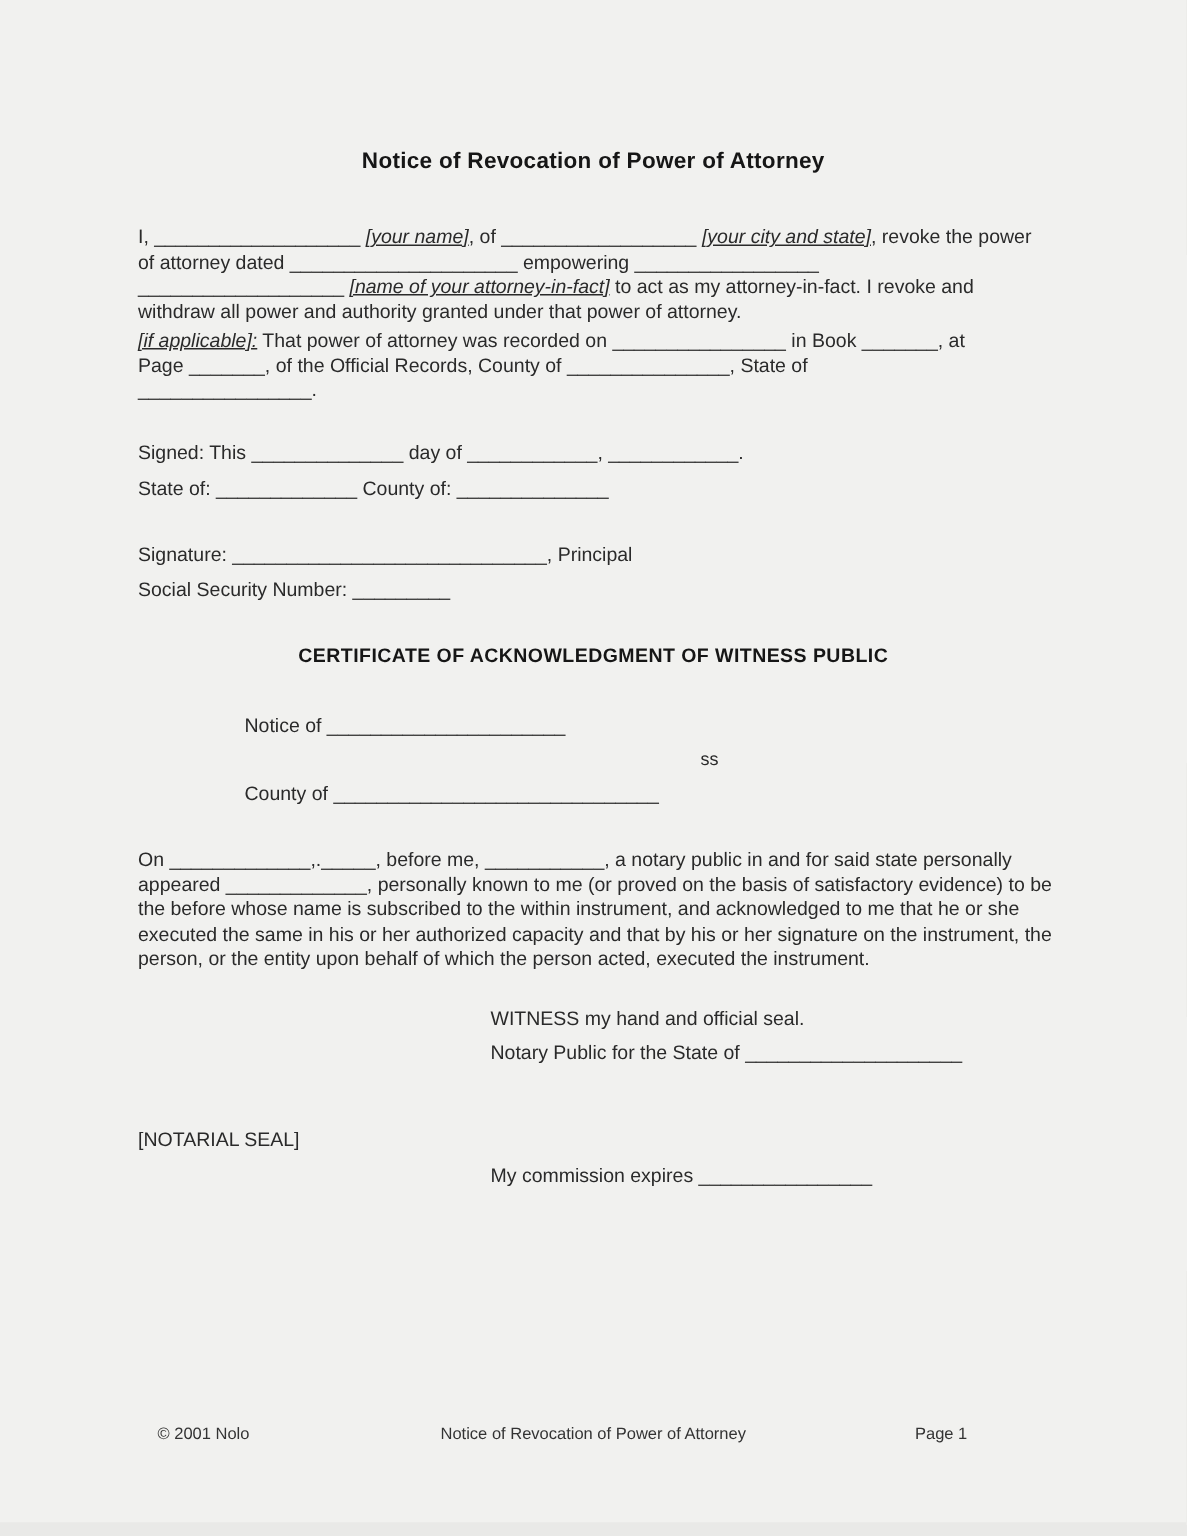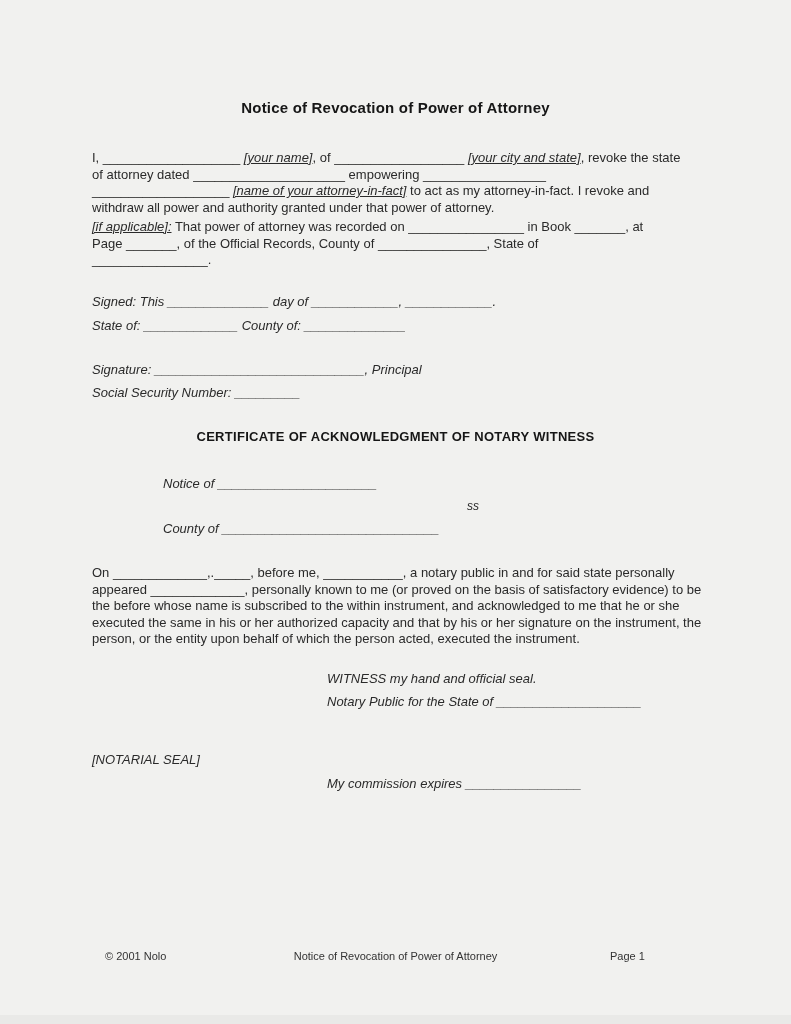--- a/index.html
+++ b/index.html
@@ -29,21 +29,20 @@
   .para .line, .line {
     white-space: pre;
     font-size: 13px;
     line-height: 16.5px;
     height: 16.5px;
   }
   .single-line {
     white-space: pre;
     font-size: 13px;
     line-height: 14px;
-    font-style: italic;
   }
   .italic { font-style: italic; text-decoration: underline; }
   .cert-heading {
     left: 0; right: 0; top: 429px;
     text-align: center;
     font-size: 13px;
     font-weight: bold;
     color: #161616;
     letter-spacing: 0.3px;
   }
@@ -63,38 +62,38 @@
   }
 </style>
 </head>
 <body>
 
 <div class="page">
 
   <div class="abs doc-title">Notice of Revocation of Power of Attorney</div>
 
   <div class="abs para" style="left:92px; top:150px; width:640px;">
-    <div class="line"><span>I, ___________________ </span><span class="italic">[your name]</span><span>, of __________________ </span><span class="italic">[your city and state]</span><span>, revoke the state</span></div>
+    <div class="line"><span>I, ___________________ </span><span class="italic">[your name]</span><span>, of __________________ </span><span class="italic">[your city and state]</span><span>, revoke the power</span></div>
     <div class="line">of attorney dated _____________________ empowering _________________</div>
     <div class="line"><span>___________________ </span><span class="italic">[name of your attorney-in-fact]</span><span> to act as my attorney-in-fact. I revoke and</span></div>
     <div class="line">withdraw all power and authority granted under that power of attorney.</div>
   </div>
 
   <div class="abs para" style="left:92px; top:219px; width:640px;">
     <div class="line"><span class="italic">[if applicable]:</span><span> That power of attorney was recorded on ________________ in Book _______, at</span></div>
     <div class="line">Page _______, of the Official Records, County of _______________, State of</div>
     <div class="line">________________.</div>
   </div>
 
   <div class="abs single-line" style="left:92px; top:295px;">Signed: This ______________ day of ____________, ____________.</div>
   <div class="abs single-line" style="left:92px; top:319px;">State of: _____________ County of: ______________</div>
   <div class="abs single-line" style="left:92px; top:363px;">Signature: _____________________________, Principal</div>
   <div class="abs single-line" style="left:92px; top:386px;">Social Security Number: _________</div>
 
-  <div class="abs cert-heading">CERTIFICATE OF ACKNOWLEDGMENT OF NOTARY WITNESS</div>
+  <div class="abs cert-heading">CERTIFICATE OF ACKNOWLEDGMENT OF WITNESS PUBLIC</div>
 
   <div class="abs single-line" style="left:163px; top:477px;">Notice of ______________________</div>
   <div class="abs single-line ss-label" style="left:467px; top:500px;">ss</div>
   <div class="abs single-line" style="left:163px; top:522px;">County of ______________________________</div>
 
   <div class="abs para" style="left:92px; top:565px; width:640px;">
     <div class="line">On _____________,._____, before me, ___________, a notary public in and for said state personally</div>
     <div class="line">appeared _____________, personally known to me (or proved on the basis of satisfactory evidence) to be</div>
     <div class="line">the before whose name is subscribed to the within instrument, and acknowledged to me that he or she</div>
     <div class="line">executed the same in his or her authorized capacity and that by his or her signature on the instrument, the</div>

